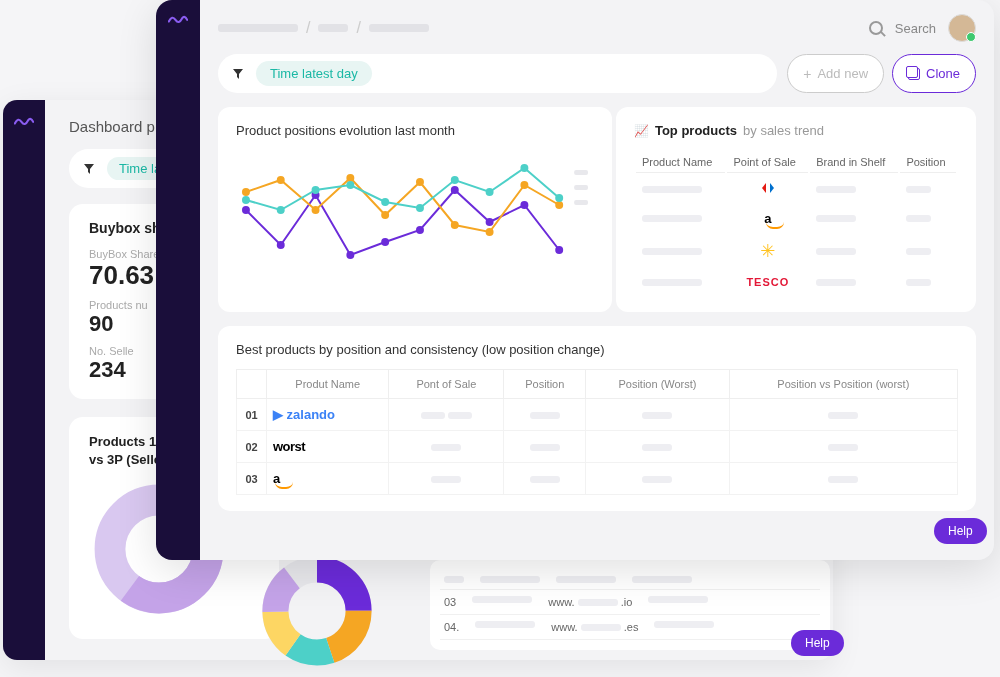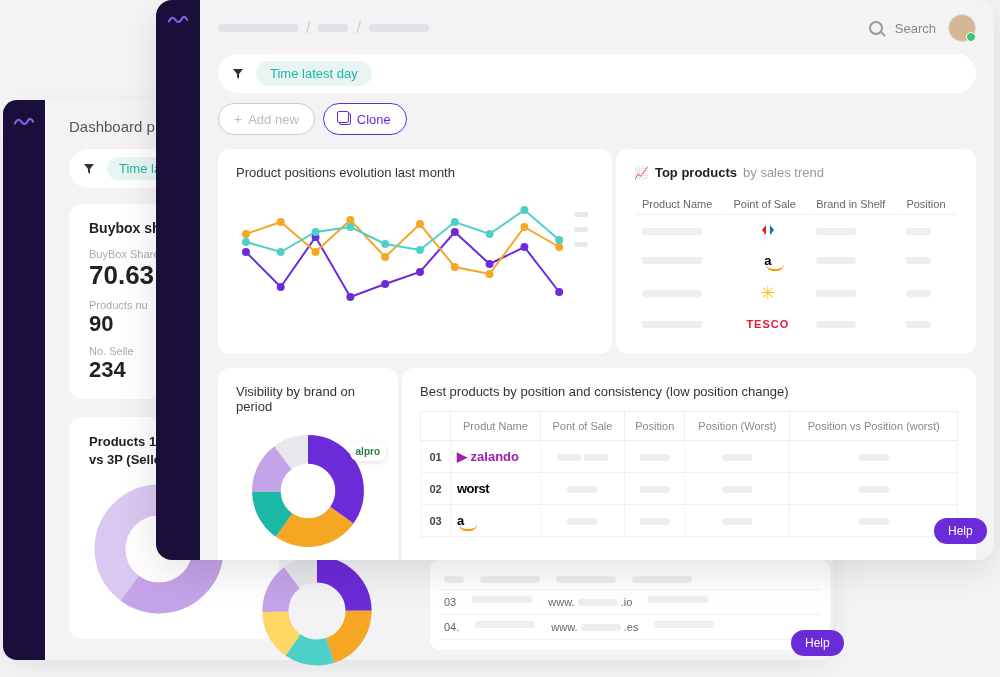--- a/index.html
+++ b/index.html
@@ -89,21 +89,21 @@
 .topbar{display:flex;align-items:center;justify-content:space-between;margin-bottom:12px;}
 .breadcrumb-skel{display:flex;gap:8px;align-items:center;}
 .skel{background:#e2e2e6;border-radius:3px;}
 .skel.s1{width:80px;height:8px;}
 .skel.s2{width:30px;height:8px;}
 .skel.s3{width:60px;height:8px;}
 .search-area{display:flex;align-items:center;gap:12px;color:#888;font-size:13px;}
 .avatar{width:28px;height:28px;border-radius:50%;background:#d4b896;position:relative;border:1px solid #ddd;}
 .avatar::after{content:"";position:absolute;right:-1px;bottom:-1px;width:8px;height:8px;border-radius:50%;background:#3ec96f;border:1.5px solid #fff;}
 
-.filter-action-row{display:flex;justify-content:space-between;gap:10px;margin-bottom:14px;flex-direction:column;}
+.filter-action-row{display:flex;justify-content:space-between;gap:10px;margin-bottom:14px;}
 .filter-pill-box{background:#fff;border-radius:24px;padding:7px 14px;display:flex;align-items:center;gap:12px;flex:1;}
 .chip{background:#e8f5f3;color:#1bb8a5;border-radius:16px;padding:5px 14px;font-size:13px;font-weight:500;}
 .action-buttons{display:flex;gap:8px;}
 .btn{border-radius:20px;padding:7px 15px;font-size:13px;display:flex;align-items:center;gap:6px;cursor:pointer;border:1.5px solid;background:#fff;}
 .btn-add{border-color:#ccc;color:#bbb;}
 .btn-clone{border-color:#6b2bd9;color:#6b2bd9;font-weight:500;}
 
 .grid-row{display:flex;gap:4px;margin-bottom:14px;}
 .card{background:#fff;border-radius:12px;padding:16px 18px;}
 .card-title{font-size:13px;color:#333;font-weight:500;margin-bottom:12px;}
@@ -125,21 +125,21 @@
 
 .best-products-card{flex:1;}
 .bp-table{width:100%;font-size:11px;border-collapse:collapse;}
 .bp-table th{color:#888;font-weight:500;text-align:center;padding:8px 6px;border:1px solid #eee;}
 .bp-table th:first-child{text-align:left;}
 .bp-table td{padding:8px 6px;text-align:center;border:1px solid #f2f2f2;}
 .bp-table td:first-child{text-align:center;width:30px;color:#444;font-weight:500;}
 .row-idx{color:#444;font-weight:700;font-size:11px;}
 
 .brand-logo{font-weight:700;font-size:13px;}
-.brand-zalando{color:#a21caf;}
+.brand-zalando{color:#3b82f6;}
 .brand-asos{color:#000;letter-spacing:-0.5px;}
 .brand-amazon{color:#000;position:relative;display:inline-block;}
 .brand-amazon::after{content:"";position:absolute;left:2px;bottom:-3px;width:18px;height:5px;border-bottom:2px solid #ff9900;border-radius:0 0 10px 10px;}
 .brand-tesco{color:#e31837;font-weight:700;letter-spacing:1px;font-size:11px;}
 .brand-carrefour{display:inline-block;}
 .brand-walmart{color:#ffc220;font-size:18px;}
 
 
 .back-floating-donut{
   position:absolute;
@@ -422,33 +422,20 @@
               <td>
                   <div class="cell-skel" style="width:25px"></div>
                 </td>
             </tr>
           </tbody>
         </table>
       </div>
     </div>
 
     <div class="grid-row">
-      <div class="card visibility-card">
-        <div class="card-title">Visibility by brand on period</div>
-        <div class="donut-wrap">
-          <svg width="130" height="130" viewBox="0 0 100 100">
-            <circle cx="50" cy="50" r="32" fill="none" stroke="#e8e8ec" stroke-width="22"></circle>
-            <circle cx="50" cy="50" r="32" fill="none" stroke="#6b2bd9" stroke-width="22" stroke-dasharray="70 201" transform="rotate(-90 50 50)"></circle>
-            <circle cx="50" cy="50" r="32" fill="none" stroke="#f5a623" stroke-width="22" stroke-dasharray="50 201" stroke-dashoffset="-70" transform="rotate(-90 50 50)"></circle>
-            <circle cx="50" cy="50" r="32" fill="none" stroke="#1bb8a5" stroke-width="22" stroke-dasharray="30 201" stroke-dashoffset="-120" transform="rotate(-90 50 50)"></circle>
-            <circle cx="50" cy="50" r="32" fill="none" stroke="#c4a3e8" stroke-width="22" stroke-dasharray="30 201" stroke-dashoffset="-150" transform="rotate(-90 50 50)"></circle>
-          </svg>
-          <div class="alpro-badge">alpro</div>
-        </div>
-      </div>
 
       <div class="card best-products-card">
         <div class="card-title">Best products by position and consistency (low position change)</div>
         <table class="bp-table">
           <thead>
               <tr>
             <th></th>
             <th>Produt Name</th>
             <th>Pont of Sale</th>
             <th>Position</th>

